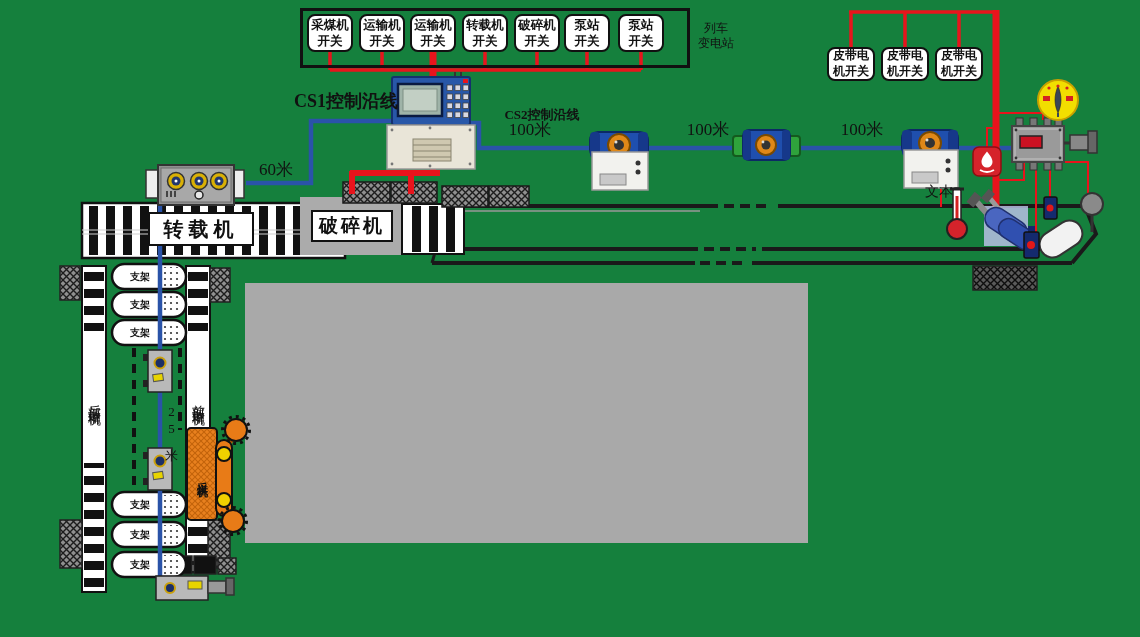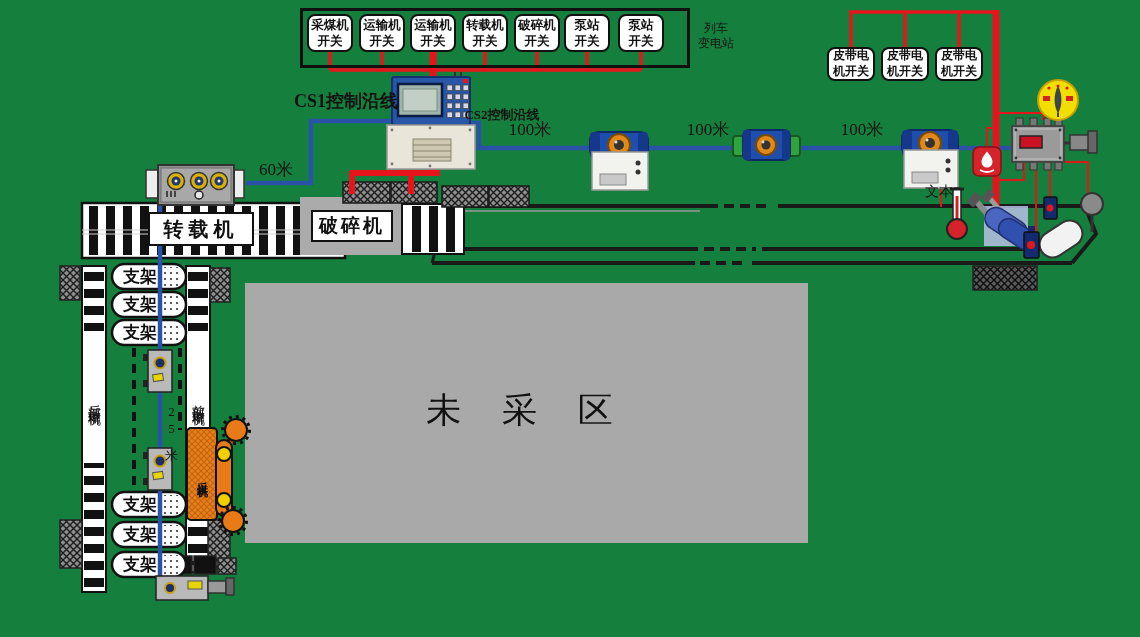--- a/index.html
+++ b/index.html
@@ -9,21 +9,21 @@
   .lbl{position:absolute;display:flex;align-items:center;justify-content:center;
        text-align:center;white-space:pre-line;line-height:1.25;}
   .swpanel{position:absolute;border:3px solid #111;background:transparent;}
   .swbox{position:absolute;box-sizing:border-box;border:2.5px solid #111;border-radius:8px;
          background:#fff;display:flex;align-items:center;justify-content:center;
          text-align:center;font-size:12.5px;font-weight:bold;line-height:1.3;white-space:pre-line;}
   .boxlbl{position:absolute;box-sizing:border-box;border:2.5px solid #111;background:#fff;
           display:flex;align-items:center;justify-content:center;font-weight:bold;}
   .vtext{position:absolute;writing-mode:vertical-rl;text-orientation:upright;
          display:flex;align-items:center;justify-content:center;letter-spacing:2px;}
-  .suplbl{position:absolute;font-size:17px;font-weight:bold;display:flex;align-items:center;justify-content:center;}
+  .suplbl{position:absolute;font-size:10px;font-weight:bold;display:flex;align-items:center;justify-content:center;}
   .bold{font-weight:bold;}
 </style>
 </head>
 <body>
 
 <div id="stage">
 
 <svg width="1140" height="637" viewBox="0 0 1140 637">
   <defs>
     <pattern id="hatch" width="7" height="7" patternUnits="userSpaceOnUse">
@@ -354,34 +354,33 @@
 变电站</div>
 
   <div class="swbox" style="left:827px;top:47px;width:48px;height:34px;font-size:12px;"><span>皮带电
 机开关</span></div>
   <div class="swbox" style="left:881px;top:47px;width:48px;height:34px;font-size:12px;"><span>皮带电
 机开关</span></div>
   <div class="swbox" style="left:935px;top:47px;width:48px;height:34px;font-size:12px;"><span>皮带电
 机开关</span></div>
 
   <div class="lbl bold" style="left:290px;top:92px;width:112px;height:18px;font-size:18px;">CS1控制沿线</div>
-  <div class="lbl bold" style="left:452px;top:107px;width:100px;height:16px;font-size:13px;">CS2控制沿线</div>
+  <div class="lbl bold" style="left:492px;top:107px;width:100px;height:16px;font-size:13px;">CS2控制沿线</div>
 
   <div class="lbl" style="left:252px;top:161px;width:48px;height:18px;font-size:17px;">60米</div>
   <div class="lbl" style="left:502px;top:121px;width:56px;height:18px;font-size:17px;">100米</div>
   <div class="lbl" style="left:680px;top:121px;width:56px;height:18px;font-size:17px;">100米</div>
   <div class="lbl" style="left:834px;top:121px;width:56px;height:18px;font-size:17px;">100米</div>
   <div class="vtext" style="left:162px;top:396px;width:18px;height:52px;font-size:13px;">25米</div>
 
   <div class="boxlbl" style="left:148px;top:212px;width:106px;height:34px;font-size:20px;letter-spacing:5px;">转载机</div>
   <div class="boxlbl" style="left:311px;top:210px;width:82px;height:32px;font-size:19px;letter-spacing:3px;">破碎机</div>
   <div class="vtext" style="left:84px;top:334px;width:20px;height:130px;font-size:13px;">后部运输机</div>
   <div class="vtext" style="left:188px;top:334px;width:20px;height:130px;font-size:13px;">前部运输机</div>
   <div class="vtext" style="left:193px;top:440px;width:18px;height:72px;font-size:11px;font-weight:bold;">采煤机</div>
-  <div class="lbl" style="left:345px;top:390px;width:365px;height:42px;font-size:35px;letter-spacing:16px;">未 采 区</div>
   <div class="lbl" style="left:923px;top:185px;width:32px;height:13px;font-size:14px;">文本</div>
 
   <div class="suplbl" style="left:120px;top:268px;width:40px;height:17px;">支架</div>
   <div class="suplbl" style="left:120px;top:296px;width:40px;height:17px;">支架</div>
   <div class="suplbl" style="left:120px;top:324px;width:40px;height:17px;">支架</div>
   <div class="suplbl" style="left:120px;top:496px;width:40px;height:17px;">支架</div>
   <div class="suplbl" style="left:120px;top:526px;width:40px;height:17px;">支架</div>
   <div class="suplbl" style="left:120px;top:556px;width:40px;height:17px;">支架</div>
 
 </div>

